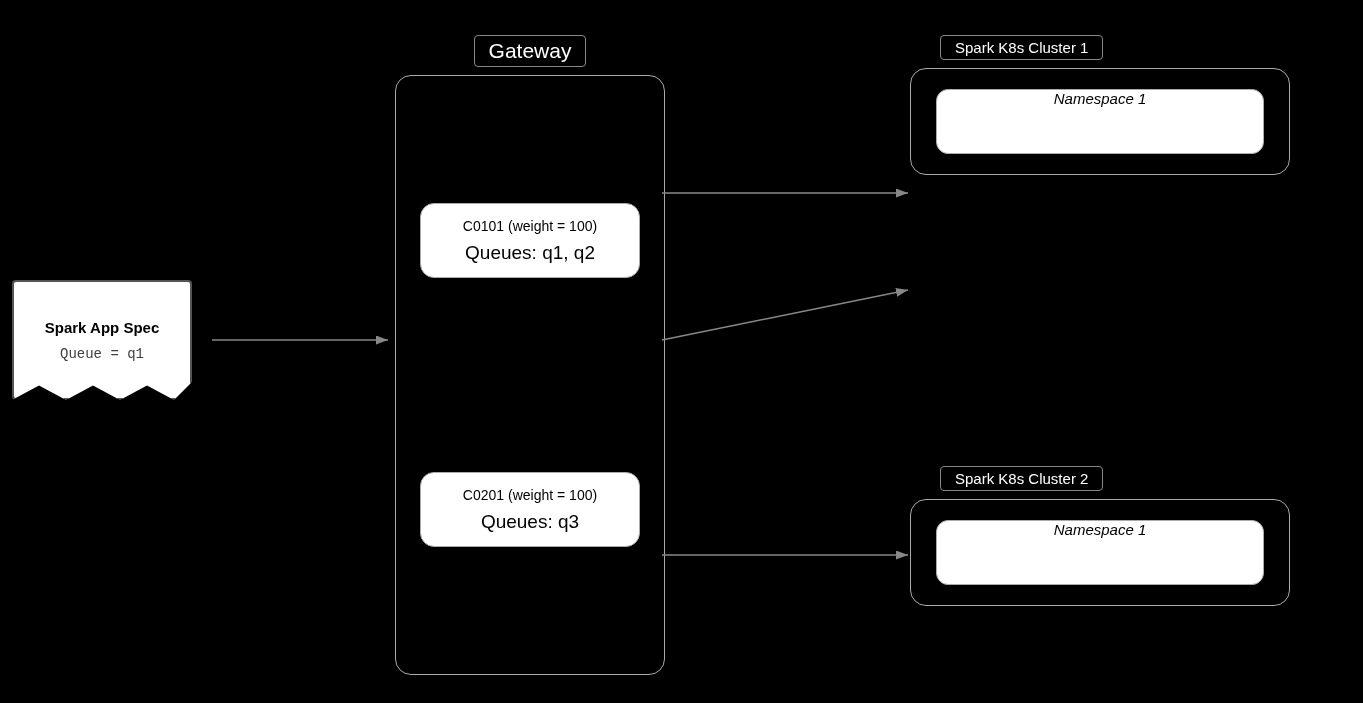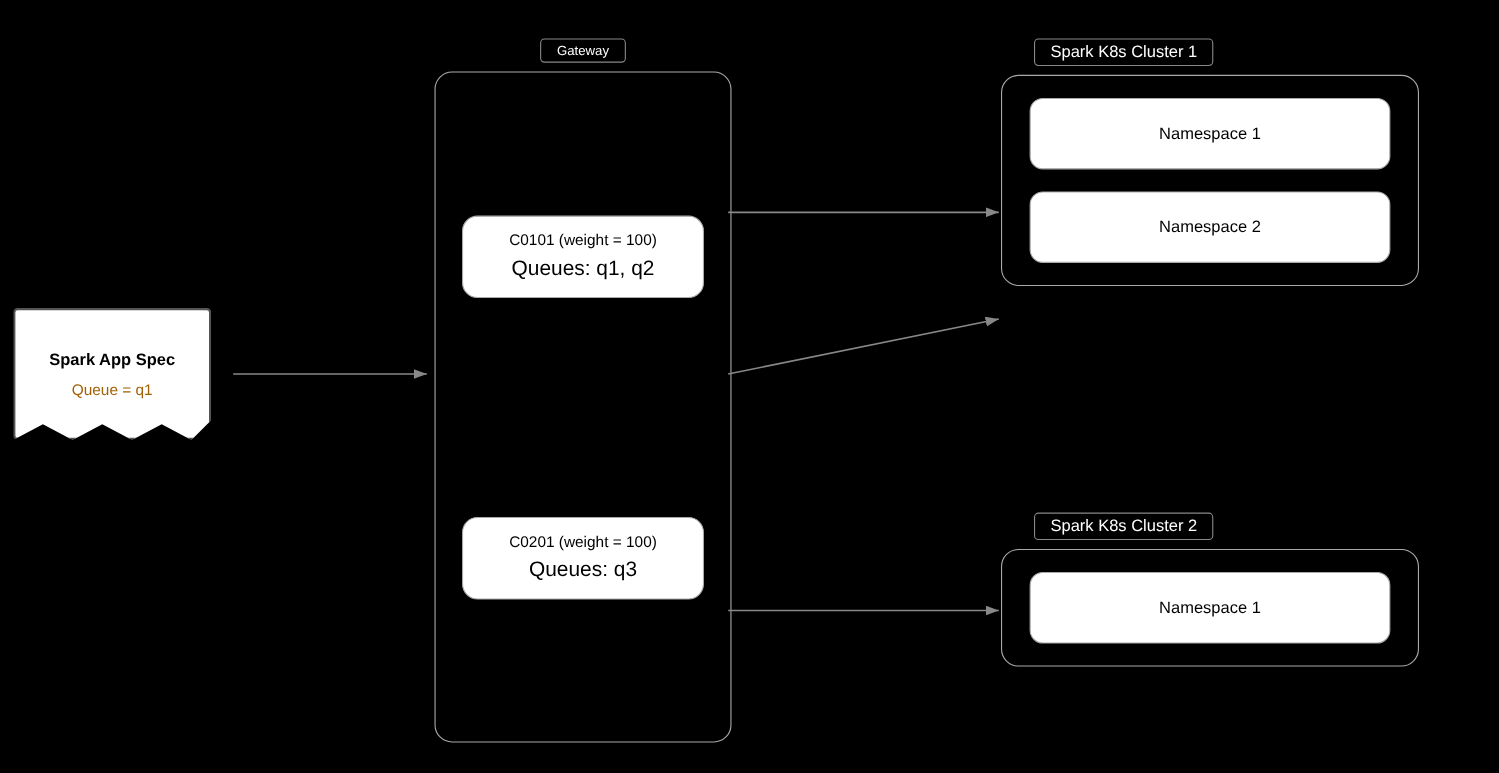--- a/index.html
+++ b/index.html
@@ -41,37 +41,38 @@
 
     .spark-app-spec-title {
       font-weight: bold;
       font-size: 15px;
       color: #000;
       text-align: center;
     }
 
     .spark-app-spec-queue {
       font-size: 14px;
-      color: #a16207;
+      color: #404040;
+      font-family: Liberation Mono, monospace;
     }
 
     
     .gateway-wrapper {
       position: absolute;
       left: 390px;
       top: 35px;
       width: 280px;
       height: 640px;
       display: flex;
       flex-direction: column;
       align-items: center;
     }
 
     .gateway-label {
-      font-size: 12px;
+      font-size: 21px;
       color: #fff;
       background: #000;
       border: 1.5px solid #888;
       padding: 3px 14px;
       border-radius: 4px;
       margin-bottom: 8px;
       align-self: center;
     }
 
     .gateway-box {
@@ -156,24 +157,25 @@
       gap: 20px;
     }
 
     .namespace-card {
       width: 100%;
       height: 65px;
       border: 1.5px solid #aaa;
       border-radius: 12px;
       background: #fff;
       display: flex;
-      align-items: center;
+      align-items: flex-start;
       justify-content: center;
       color: #000;
       font-size: 15px;
+      font-style: italic;
     }
 
     
     .arrows-svg {
       position: absolute;
       top: 0; left: 0;
       width: 1363px;
       height: 703px;
       pointer-events: none;
     }
@@ -203,23 +205,20 @@
         <span class="cluster-card-queues">Queues: q3</span>
       </div>
     </div>
   </div>
 
   <div class="k8s-cluster-wrapper k8s-cluster-wrapper-1">
     <div class="k8s-label">Spark K8s Cluster 1</div>
     <div class="k8s-box">
       <div class="namespace-card">
         <span>Namespace 1</span>
-      </div>
-      <div class="namespace-card">
-        <span>Namespace 2</span>
       </div>
     </div>
   </div>
 
   <div class="k8s-cluster-wrapper k8s-cluster-wrapper-2">
     <div class="k8s-label">Spark K8s Cluster 2</div>
     <div class="k8s-box">
       <div class="namespace-card">
         <span>Namespace 1</span>
       </div>

